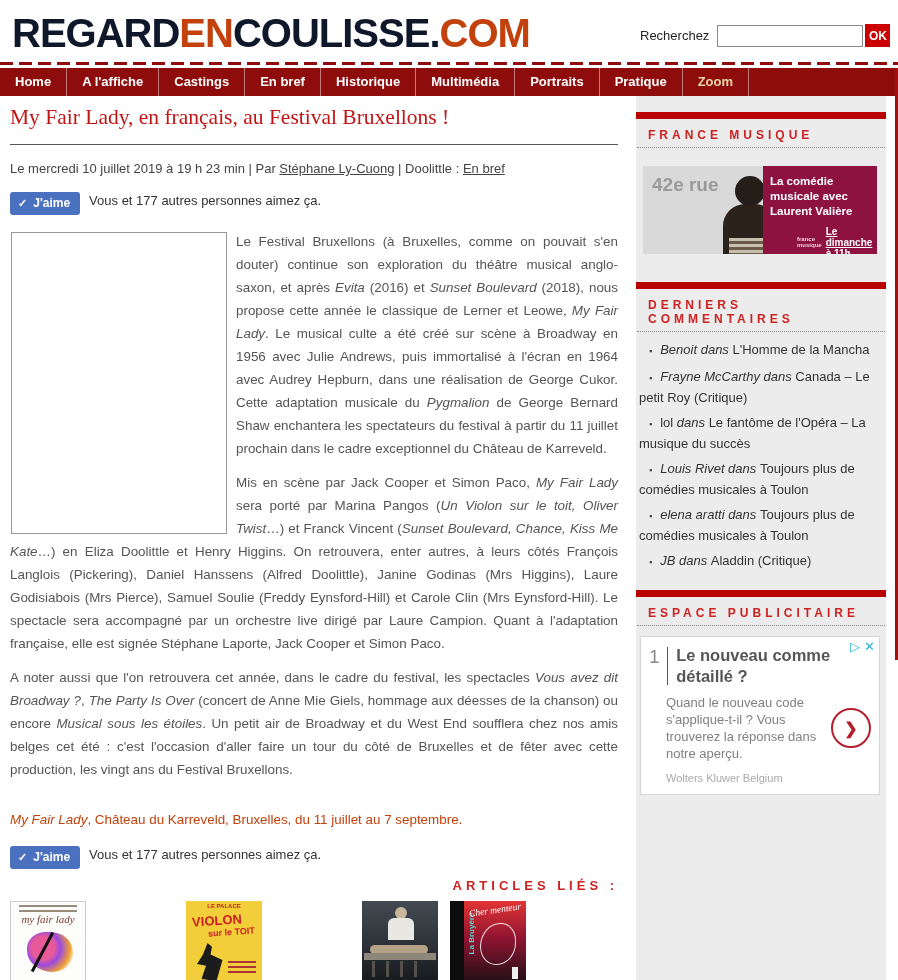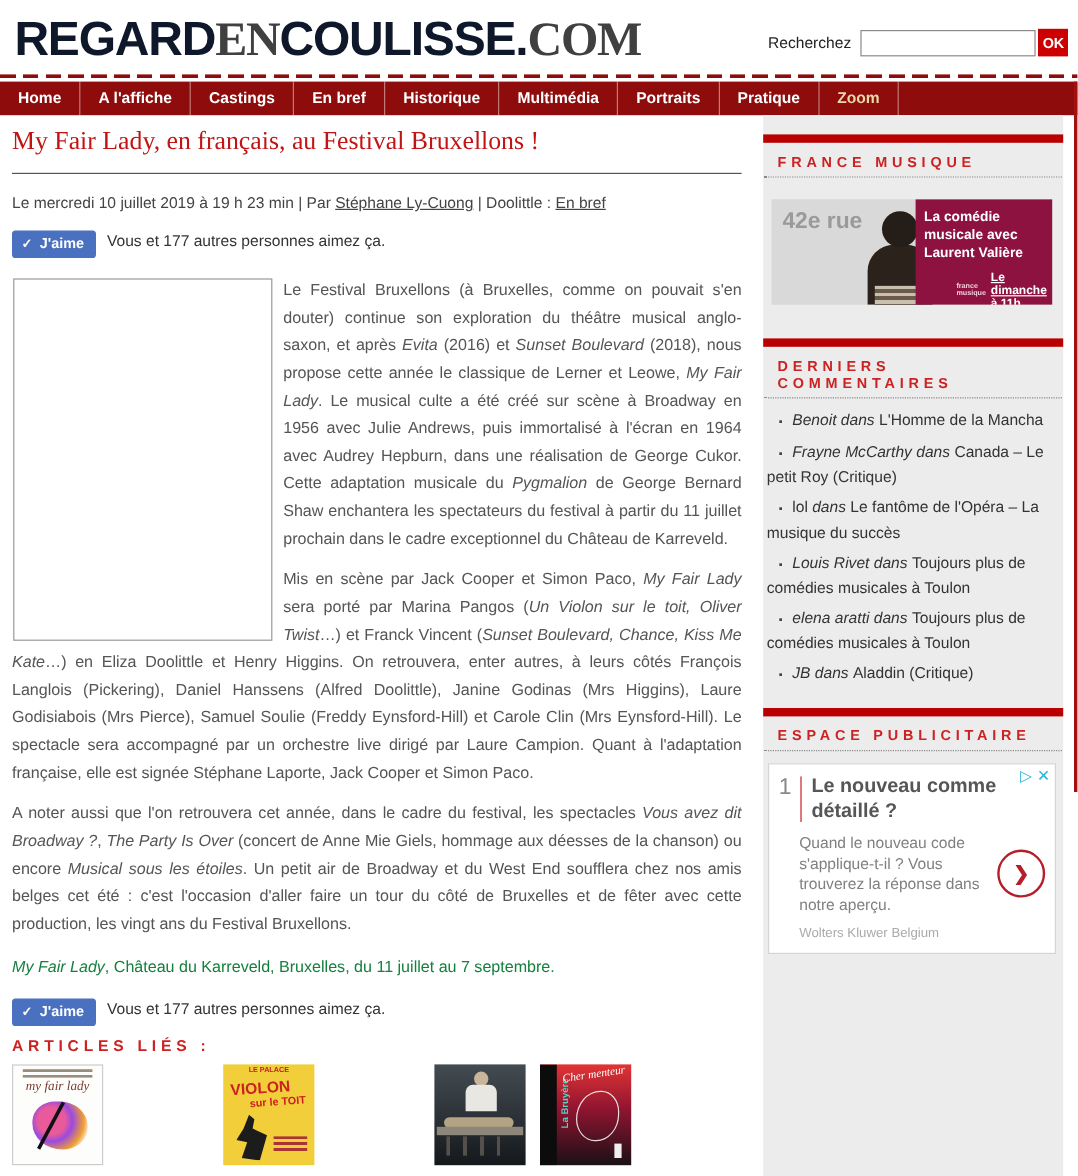--- a/index.html
+++ b/index.html
@@ -5,21 +5,21 @@
   * { margin:0; padding:0; box-sizing:border-box; }
   html,body { background:#fff; }
   body {
     width:898px; height:980px; position:relative; overflow:hidden;
     font-family:"Liberation Sans", sans-serif; color:#555;
   }
   
   .logo { position:absolute; left:12px; top:10px; font-weight:800; font-size:40px; line-height:46px;
           letter-spacing:-1px; font-family:"Liberation Sans", sans-serif; cursor:pointer; }
   .logo .red { color:#0f172a; }
-  .logo .blk { color:#404040;font-family:Liberation Serif, serif; }
+  .logo .blk { color:#c2410c; }
   .searchbar { position:absolute; left:640px; top:24px; display:flex; align-items:center; }
   .searchbar label { font-size:13px; color:#222; margin-right:8px; }
   .searchbar input { width:146px; height:22px; border:1px solid #8a8a8a; background:#fff; padding:0 4px; font-size:12px; }
   .searchbar .ok { width:25px; height:23px; margin-left:2px; background:#cc0000; color:#fff; border:none;
                    font-size:12px; font-weight:bold; cursor:pointer; }
   
   .nav-dash { position:absolute; left:0; top:62px; width:898px; height:3px;
               background:repeating-linear-gradient(90deg,#8e0c0c 0 13px, #fff 13px 19px); }
   .nav { position:absolute; left:0; top:68px; width:898px; height:28px; background:#8e0c0c; display:flex; }
   .nav span { display:block; line-height:28px; padding:0 15px; color:#fff; font-size:13px; font-weight:bold;
@@ -68,24 +68,24 @@
   .meta { margin-top:16px; font-size:13px; color:#444; }
   .meta .lnk { text-decoration:underline; cursor:pointer; }
   .like-row { margin-top:16px; display:flex; align-items:flex-start; }
   .fb-btn { background:#4a70c0; color:#fff; border-radius:3px; font-size:12px; font-weight:bold;
             padding:4px 10px 5px 8px; display:inline-flex; align-items:center; cursor:pointer; flex:none; }
   .fb-btn .chk { margin-right:6px; font-size:11px; }
   .like-txt { margin-left:9px; font-size:13px; color:#333; line-height:17px; width:245px; }
   .article { margin-top:15px; }
   .img-box { float:left; width:216px; height:302px; border:1px solid #999; background:#fff; margin:2px 9px 6px 1px; }
   .article p { text-align:justify; font-size:13.4px; color:#555; line-height:23px; margin-bottom:11px; }
-  .info-line { font-size:13.4px; color:#15803d; line-height:21px; margin-top:14px; }
+  .info-line { font-size:13.4px; color:#c2410c; line-height:21px; margin-top:28px; }
   .more-info { font-size:13.4px; color:#555; line-height:21px; }
   .more-info .lnk { text-decoration:underline; cursor:pointer; }
-  .related-head { margin-top:9px; color:#cc2222; font-size:13px; font-weight:bold; letter-spacing:4px; }
+  .related-head { margin-top:9px; color:#cc2222; font-size:13px; font-weight:bold; letter-spacing:4px;text-align:right; }
   .thumbs { display:flex; margin-top:8px; }
   .thumb-col { width:76px; margin-right:12px; text-align:center; }
   .thumb { width:76px; height:84px; position:relative; overflow:hidden; margin-bottom:4px; cursor:pointer; }
   .thumb.empty { background:transparent; }
   
   .t-mfl { background:#fdfdfb; border:1px solid #ccc; }
   .t-mfl .tiny { position:absolute; top:3px; left:8px; right:8px; height:7px;
                  background:repeating-linear-gradient(180deg,#9a8c7a 0 2px,transparent 2px 5px); }
   .t-mfl .ttl { position:absolute; top:11px; left:0; right:0; font-family:"Liberation Serif",serif; font-style:italic;
                 font-size:11px; color:#7a3b2e; }

